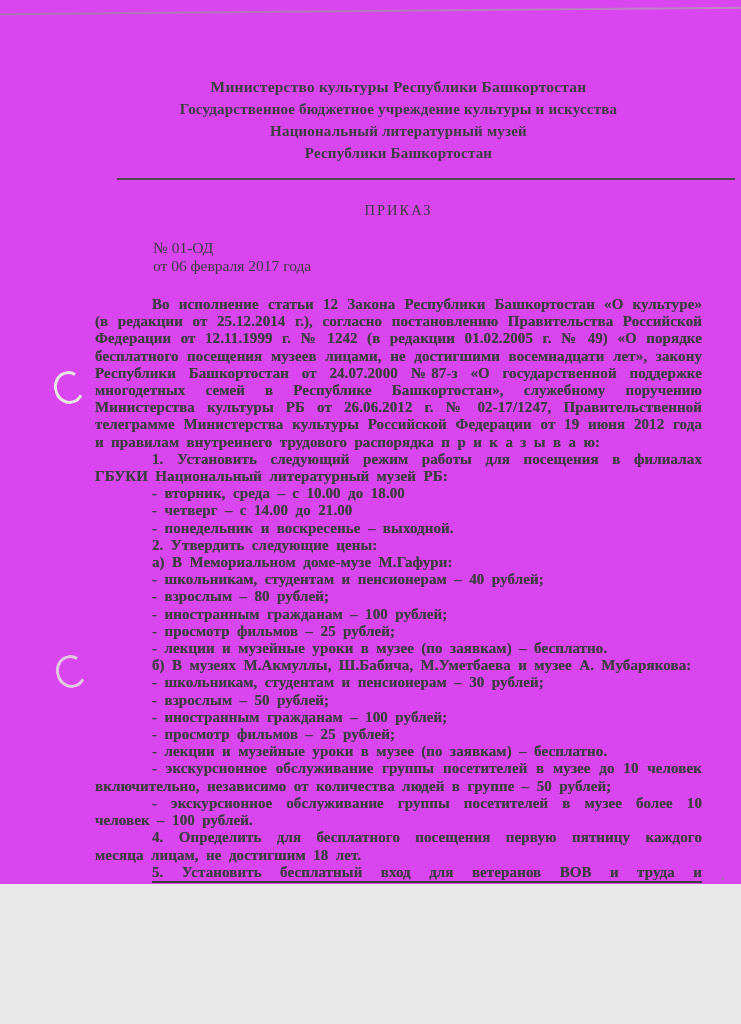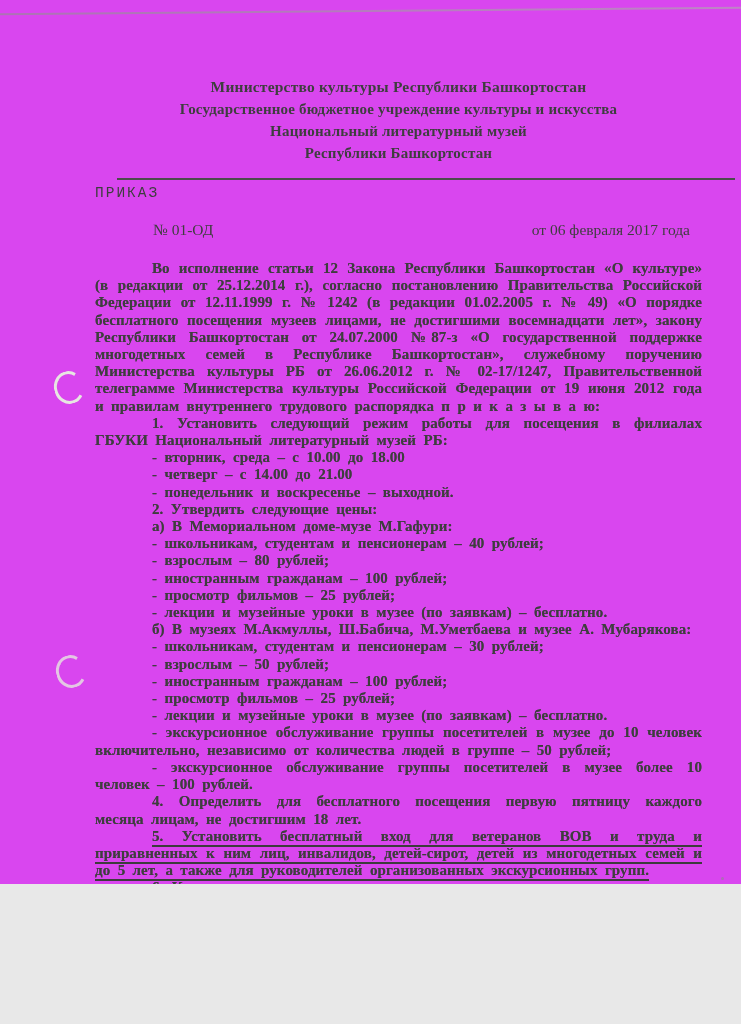--- a/index.html
+++ b/index.html
@@ -12,23 +12,23 @@
     position:absolute; top:10px; left:-6px; width:756px; height:2px;
     background:linear-gradient(to right,#8f8f8d,#aeaeab);
     transform:rotate(-0.5deg); opacity:.6;
   }
   .content { position:absolute; left:95px; top:76px; width:607px; }
   .org-header { text-align:center; font-weight:bold; letter-spacing:.2px; }
   .org-header > div { font-size:15px; line-height:22px; }
   .org-header > div.h-sm { font-size:15.5px; }
   .rule { position:relative; left:22px; width:618px; height:0;
           border-top:2px solid #4c4c4c; margin-top:14px; }
-  .doc-title { text-align:left; font-size:14.5px; letter-spacing:2px; margin-top:5px;font-family:Liberation Mono, monospace; }
+  .doc-title { text-align:center; font-size:14.5px; letter-spacing:2px; margin-top:22px; }
   .num-row { display:flex; justify-content:space-between; align-items:baseline;
-             margin-top:20px; font-size:15.5px; padding:0 12px 0 58px; }
+             margin-top:20px; font-size:15.5px; padding:0 12px 0 58px;flex-direction:column; }
   .order-body { margin-top:21px; }
   .order-body p {
     margin:0; font-size:15px; line-height:17.2px;
     text-align:justify; text-indent:57px;
     word-spacing:3.5px; letter-spacing:.1px;
     text-shadow:0 0 .4px rgba(62,62,62,.7);
     font-weight:bold;
   }
   .order-body p.underlined {
     text-decoration:underline;

